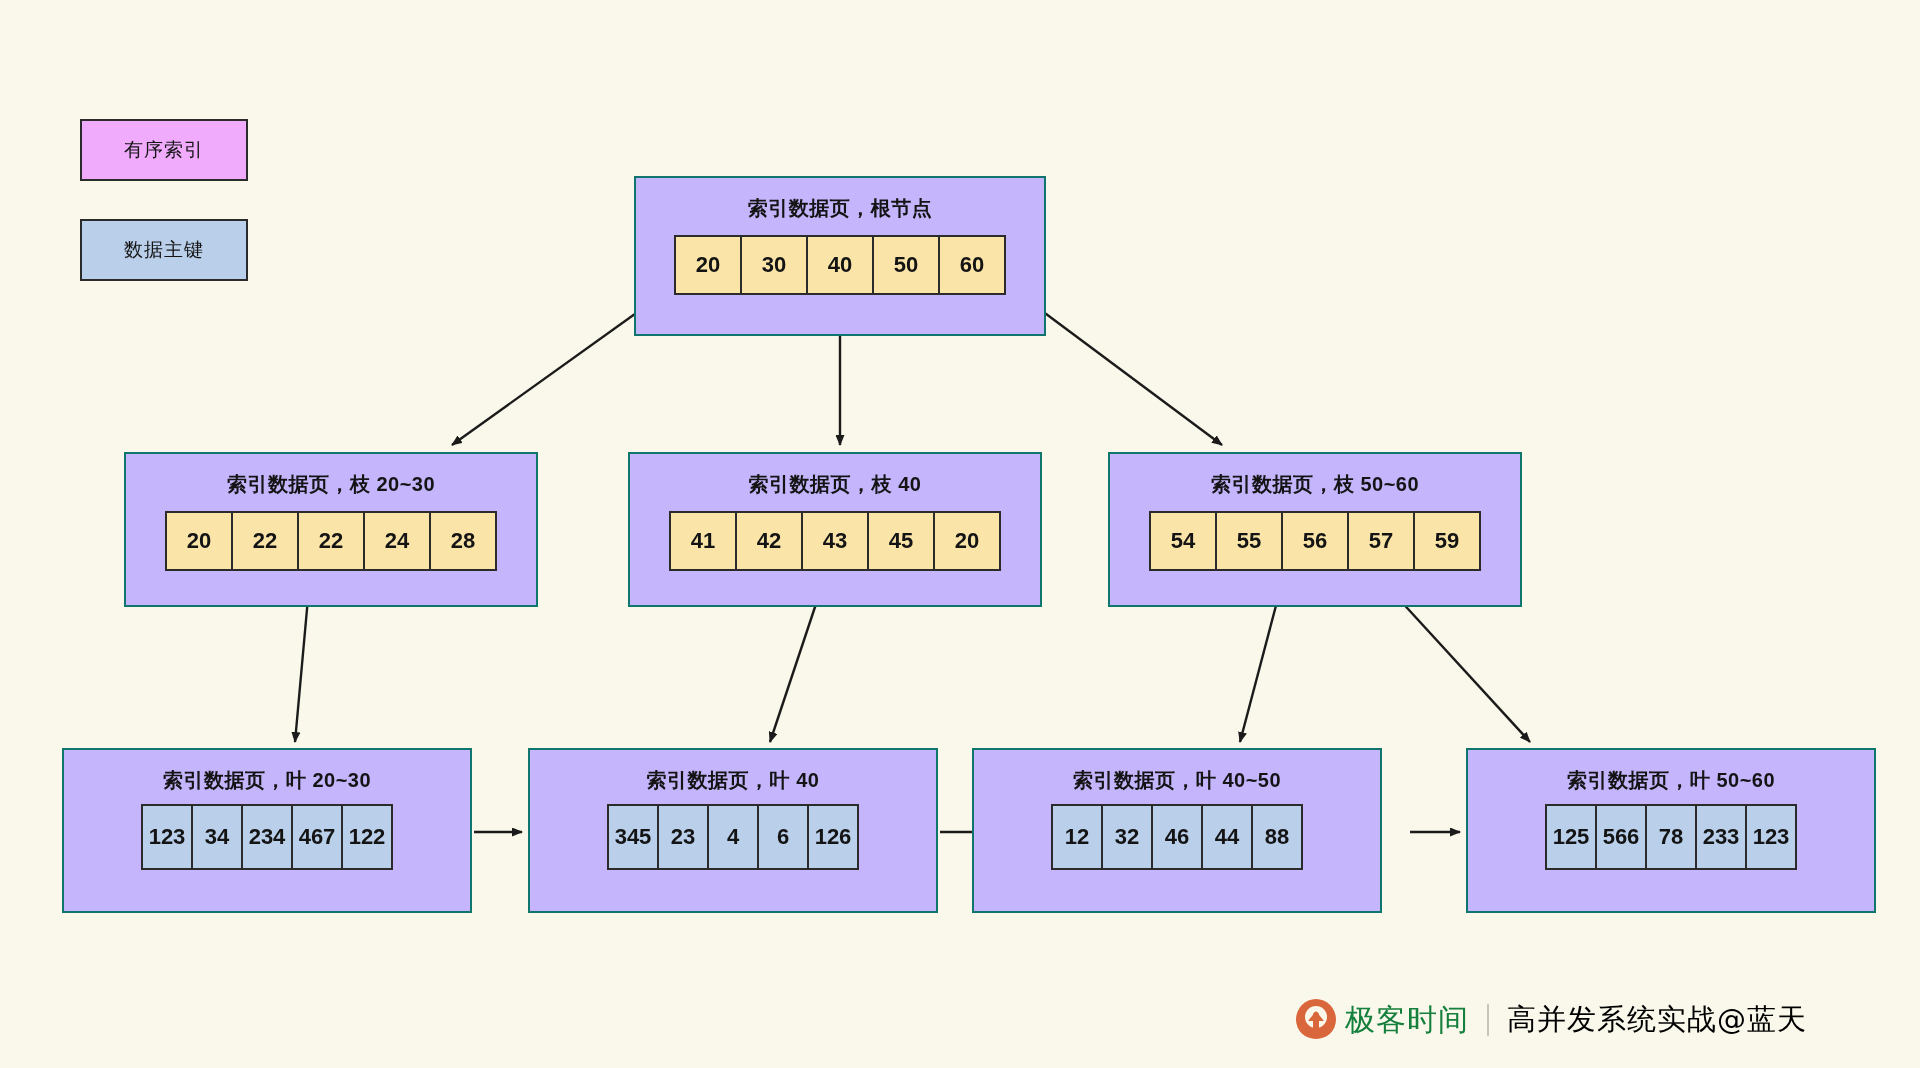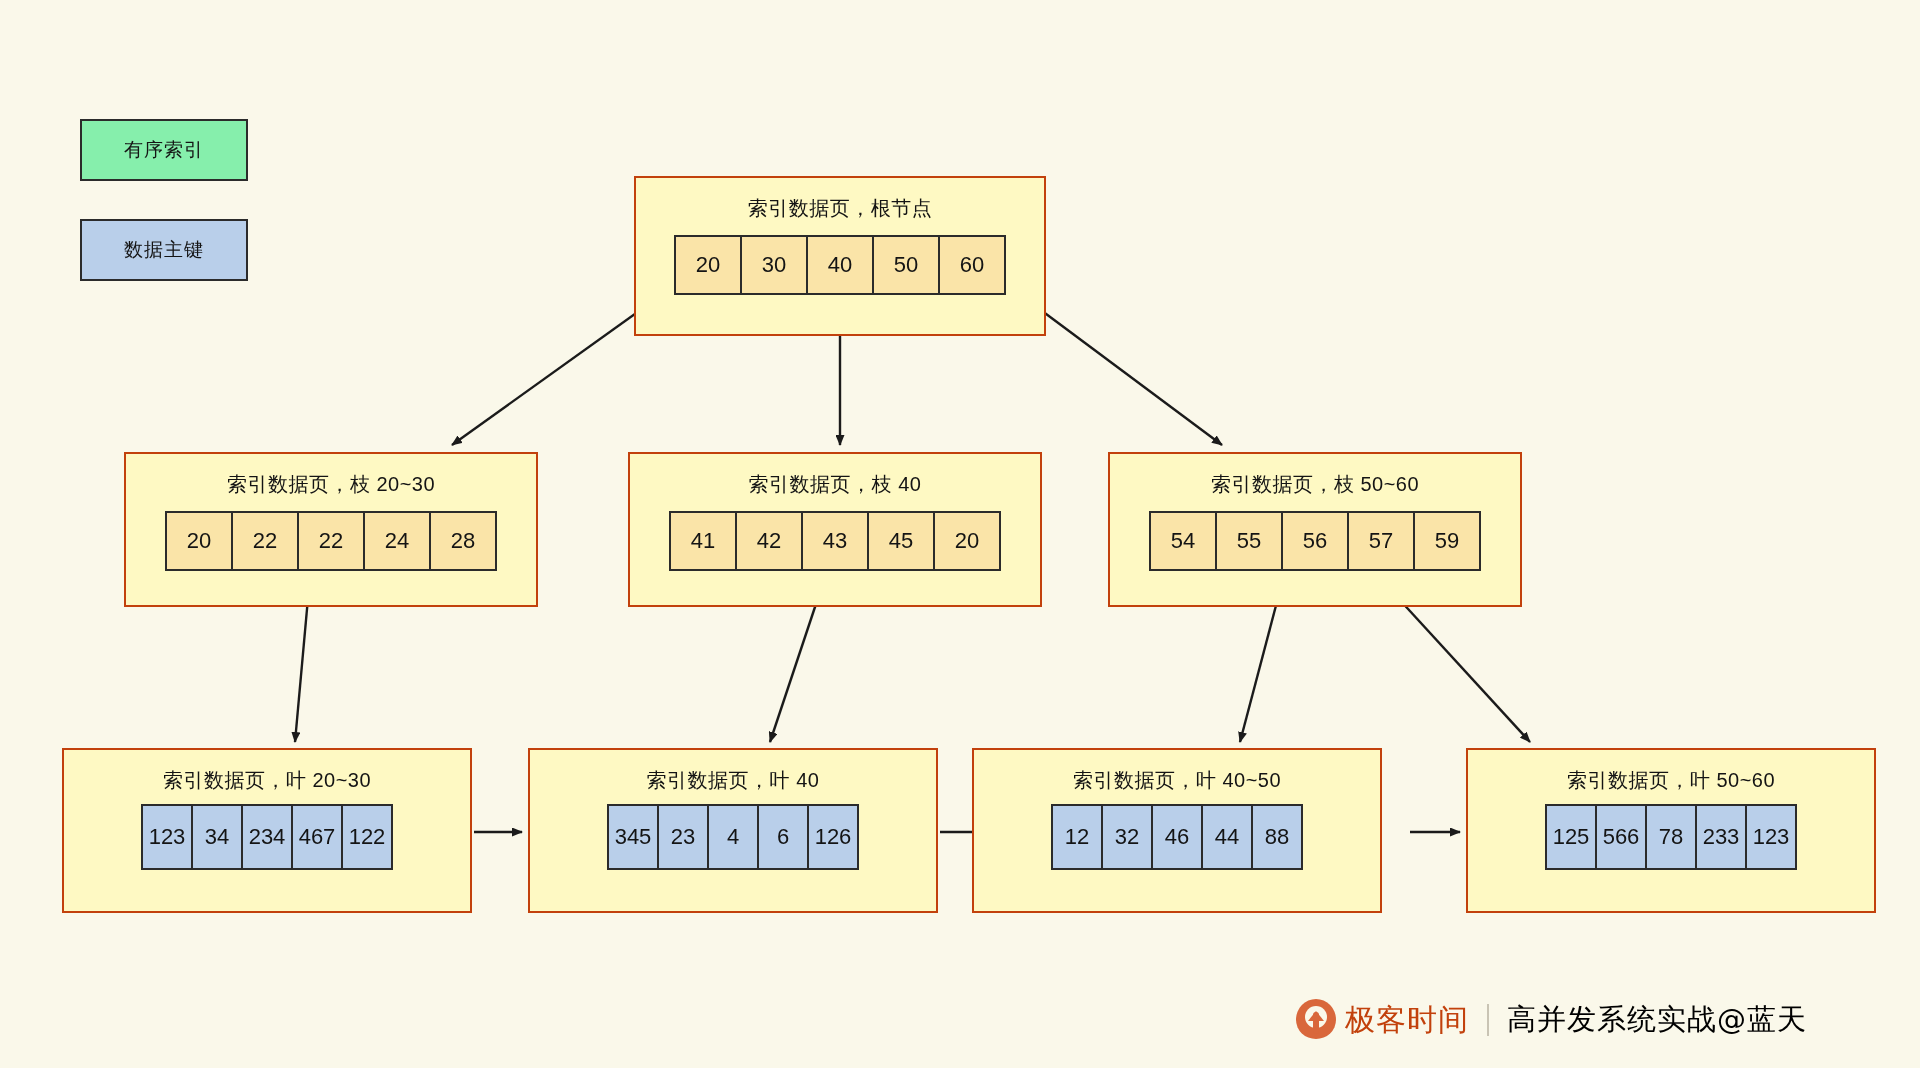--- a/index.html
+++ b/index.html
@@ -33,30 +33,31 @@
     height: 62px;
     border: 2px solid #2b2b2b;
     box-sizing: border-box;
     display: flex;
     align-items: center;
     justify-content: center;
     font-size: 19px;
     color: #141414;
     letter-spacing: 1px;
   }
-  .legend-index { left: 80px; top: 119px; background: #86efac; }
+  .legend-index { left: 80px; top: 119px; background: #f0abfc; }
   .legend-pk    { left: 80px; top: 219px; background: #b9cfea; }
 
   
   .page {
     position: absolute;
-    background: #fef9c3;
-    border: 2px solid #c2410c;
+    background: #c4b5fd;
+    border: 2px solid #0f766e;
     box-sizing: border-box;
     z-index: 2;
+    font-weight: bold;
   }
   .page-title {
     text-align: center;
     font-size: 20px;
     color: #141414;
     letter-spacing: 0.5px;
     line-height: 1;
     padding-top: 20px;
   }
   .cells {
@@ -138,21 +139,21 @@
   .logo-mark .tail::before {
     content: "";
     position: absolute;
     left: -5px; top: -1px;
     border-left: 8px solid transparent;
     border-right: 8px solid transparent;
     border-bottom: 10px solid #d9673b;
   }
   .brand {
     font-size: 30px;
-    color: #c2410c;
+    color: #15803d;
     letter-spacing: 1px;
     font-family: "DejaVu Sans", "Liberation Sans", sans-serif;
   }
   .divider-bar {
     width: 2px;
     height: 32px;
     background: #c9c4b4;
     margin: 0 18px;
   }
   .tagline {

